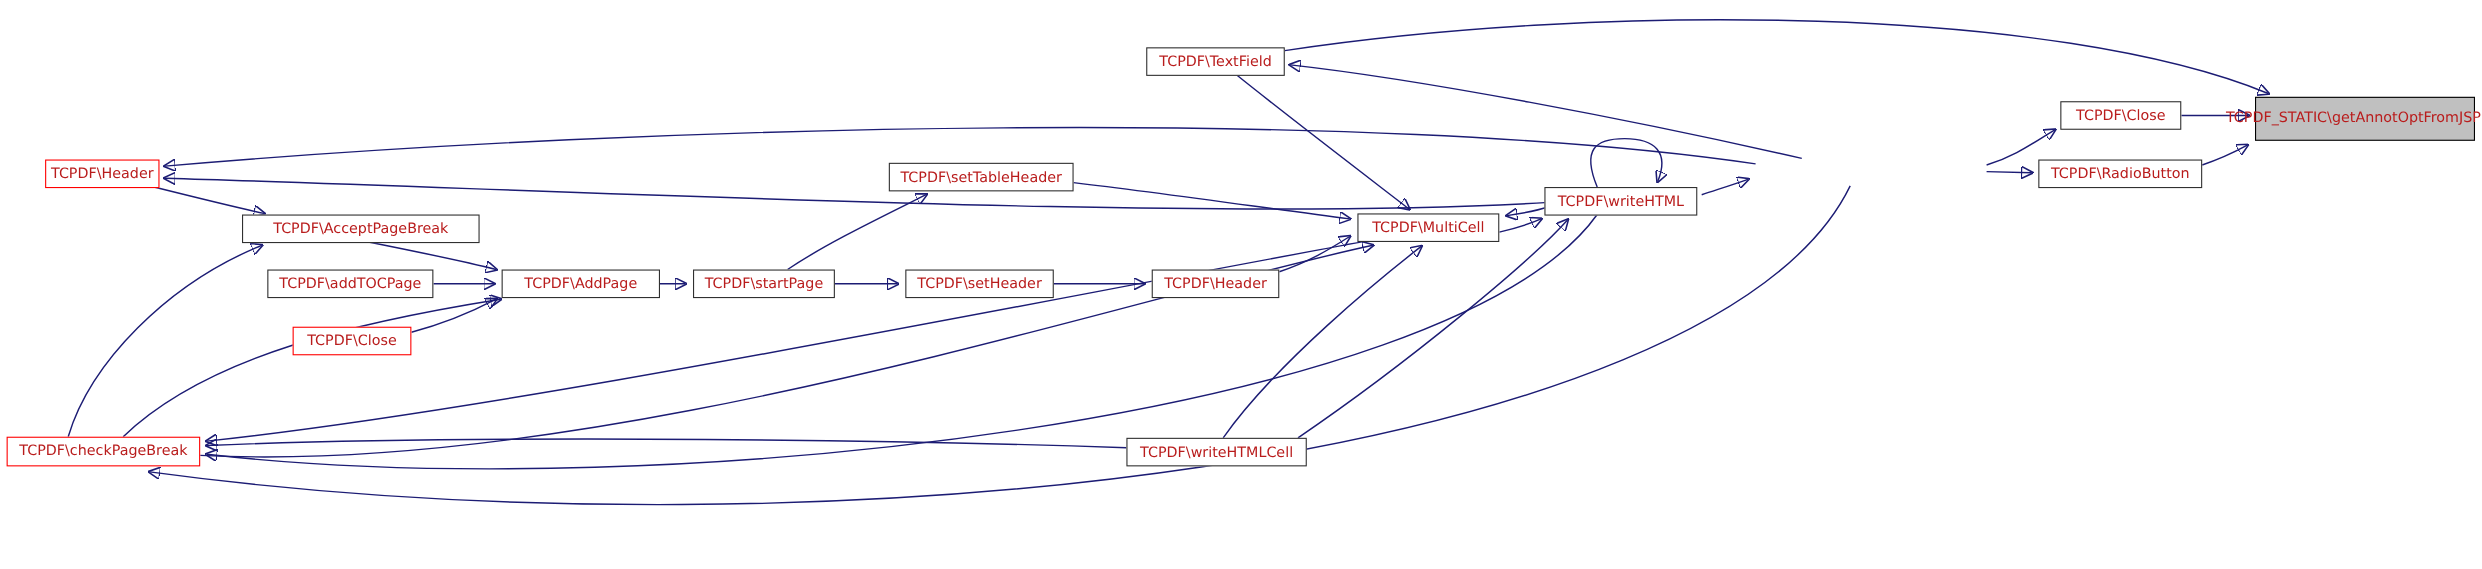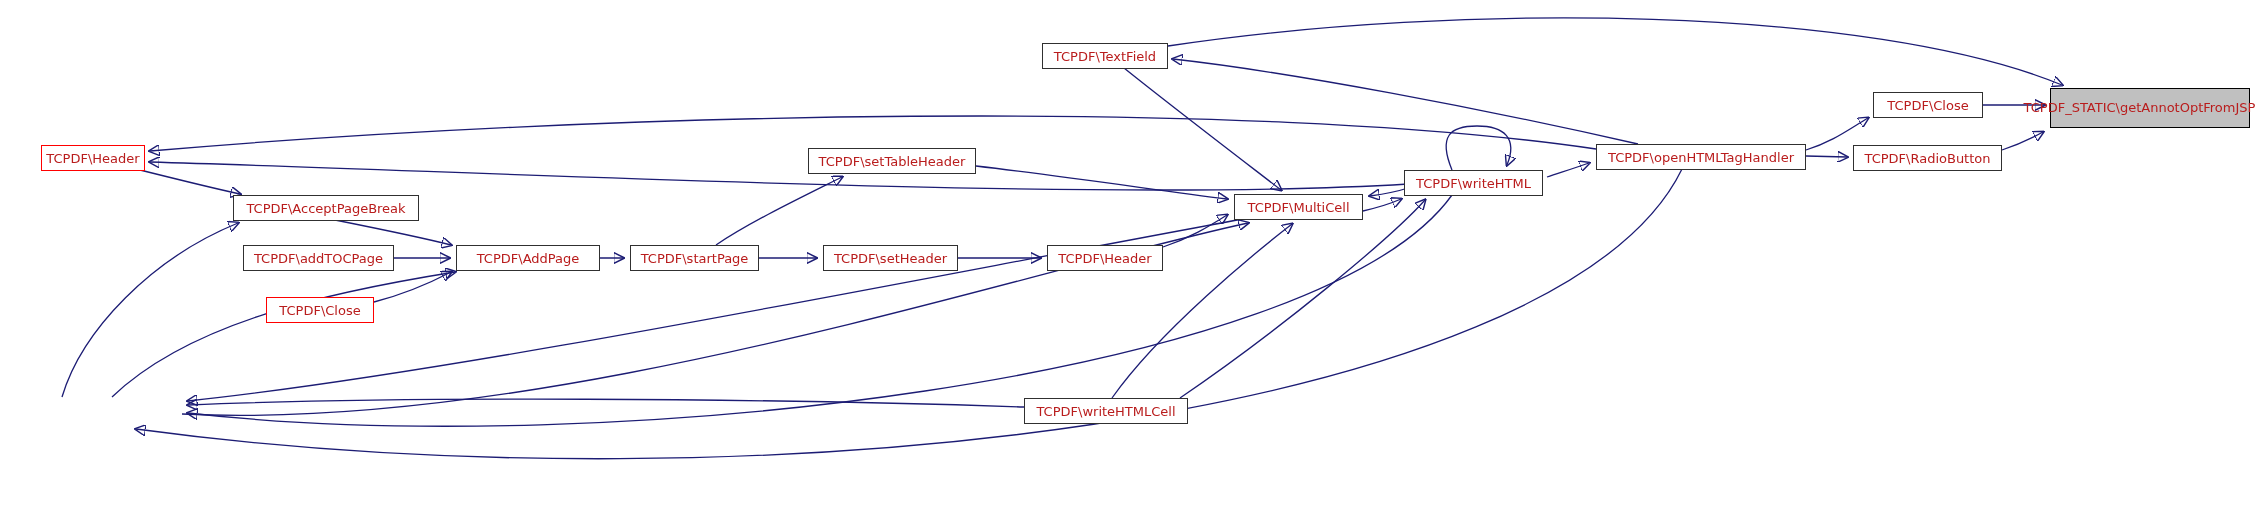--- a/index.html
+++ b/index.html
@@ -72,21 +72,21 @@
     <path marker-end="url(#arrow)" d="M2002,150 C2020,144 2032,138 2043,132"></path>
     <path marker-end="url(#arrow)" d="M1168,46 C1460,2 1870,6 2062,85"></path>
     <path marker-end="url(#arrow)" d="M1243,219 C900,282 460,372 188,401"></path>
     <path marker-end="url(#arrow)" d="M1452,195 C1320,380 600,460 188,413"></path>
     <path marker-end="url(#arrow)" d="M1682,169 C1560,420 750,512 136,429"></path>
     <path marker-end="url(#arrow)" d="M1024,407 C760,398 400,396 188,405"></path>
   </svg>
 
   <div class="node red" style="left:41px;top:145px;width:104px;height:26px;">TCPDF\Header</div>
 
-  <div class="node" style="left:233px;top:195px;width:186px;height:26px;">TCPDF\AcceptPageBreak</div>
+  <div class="node" style="left:220px;top:195px;width:216px;height:26px;">TCPDF\AcceptPageBreak</div>
 
   <div class="node" style="left:243px;top:245px;width:151px;height:26px;">TCPDF\addTOCPage</div>
 
   <div class="node" style="left:456px;top:245px;width:144px;height:26px;">TCPDF\AddPage</div>
 
   <div class="node red" style="left:266px;top:297px;width:108px;height:26px;">TCPDF\Close</div>
 
   <div class="node" style="left:630px;top:245px;width:129px;height:26px;">TCPDF\startPage</div>
 
   <div class="node" style="left:823px;top:245px;width:135px;height:26px;">TCPDF\setHeader</div>
@@ -94,27 +94,27 @@
   <div class="node" style="left:1047px;top:245px;width:116px;height:26px;">TCPDF\Header</div>
 
   <div class="node" style="left:808px;top:148px;width:168px;height:26px;">TCPDF\setTableHeader</div>
 
   <div class="node" style="left:1042px;top:43px;width:126px;height:26px;">TCPDF\TextField</div>
 
   <div class="node" style="left:1234px;top:194px;width:129px;height:26px;">TCPDF\MultiCell</div>
 
   <div class="node" style="left:1404px;top:170px;width:139px;height:26px;">TCPDF\writeHTML</div>
 
-  <div class="node" style="left:1596px;top:144px;width:210px;height:26px;">TCPDF\openHTMLTagHandler</div>
 
   <div class="node" style="left:1873px;top:92px;width:110px;height:26px;">TCPDF\Close</div>
 
   <div class="node" style="left:1853px;top:145px;width:149px;height:26px;">TCPDF\RadioButton</div>
 
   <div class="node current" style="left:2050px;top:88px;width:200px;height:40px;">
     <span>TCPDF_STATIC\getAnnotOpt</span>
     <span>FromJSProp</span>
   </div>
 
+  <div class="node red" style="left:6px;top:397px;width:176px;height:27px;">TCPDF\checkPageBreak</div>
 
   <div class="node" style="left:1024px;top:398px;width:164px;height:26px;">TCPDF\writeHTMLCell</div>
 
 </div>
 
 </body></html>

